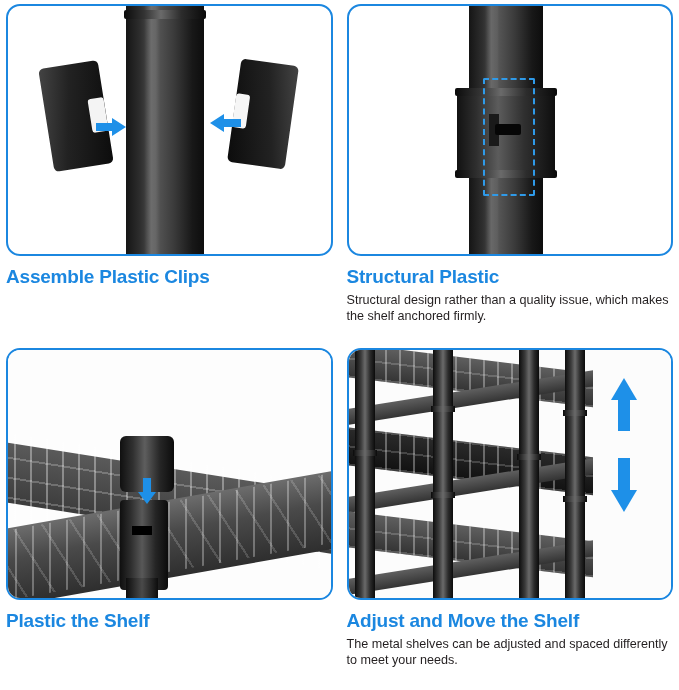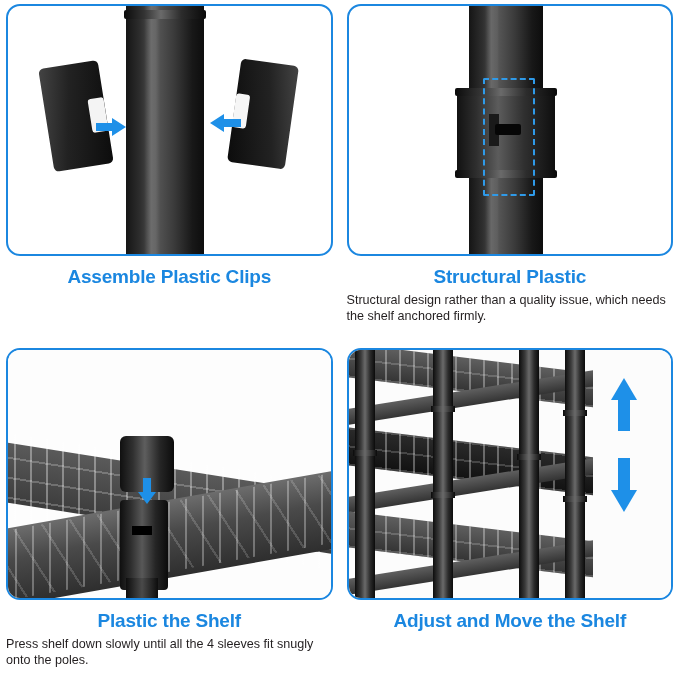--- a/index.html
+++ b/index.html
@@ -40,21 +40,20 @@
   .caption {
     padding-top: 10px;
   }
   .cap-title {
     color: #1b87e0;
     font-size: 19px;
     font-weight: bold;
     letter-spacing: -0.2px;
     line-height: 1.15;
     margin: 0 0 4px 0;
-    text-align: center;
   }
   .cap-body {
     color: #231f20;
     font-size: 12.6px;
     line-height: 1.32;
     margin: 0;
   }
 
   
   .pole {
@@ -278,41 +277,40 @@
       </div>
       <div class="p2-sleeve"></div>
       <div class="ring p2-ring-a"></div>
       <div class="ring p2-ring-b"></div>
       <div class="p2-flange"></div>
       <div class="p2-slot"></div>
       <div class="dashbox p2-dash"></div>
     </div>
     <div class="caption">
       <p class="cap-title">Structural Plastic</p>
-      <p class="cap-body">Structural design rather than a quality issue, which needs the shelf anchored firmly.</p>
+      <p class="cap-body">Structural design rather than a quality issue, which makes the shelf anchored firmly.</p>
     </div>
   </div>
 
   <div class="cell">
     <div class="photo">
       <div class="p3-bg"></div>
       <div class="p3-shelf2"></div>
       <div class="p3-mesh"></div>
       <div class="p3-shelf"></div>
       <div class="p3-mesh2"></div>
       <div class="p3-collar"></div>
       <div class="p3-sleeve"></div>
       <div class="p3-sleeve-slot"></div>
       <div class="p3-arrow-tail"></div>
       <div class="p3-arrow"></div>
       <div class="p3-leg"></div>
     </div>
     <div class="caption">
       <p class="cap-title">Plastic the Shelf</p>
-      <p class="cap-body">Press shelf down slowly until all the 4 sleeves fit snugly onto the poles.</p>
     </div>
   </div>
 
   <div class="cell">
     <div class="photo">
       <div class="p4-bg"></div>
 
       <div class="p4-shelf" style="left:-6px; top:8px; width:250px; height:34px; transform: skewY(7deg);"></div>
       <div class="p4-mesh" style="left:-6px; top:8px; width:250px; height:34px; transform: skewY(7deg);"></div>
       <div class="p4-shelf" style="left:-6px; top:40px; width:250px; height:16px; transform: skewY(-9deg);"></div>
@@ -339,16 +337,17 @@
 
       <div class="p4-uparrow">
         <div class="arrow-shape-up"></div>
       </div>
       <div class="p4-dnarrow">
         <div class="arrow-shape-dn"></div>
       </div>
     </div>
     <div class="caption">
       <p class="cap-title">Adjust and Move the Shelf</p>
+      <p class="cap-body">The metal shelves can be adjusted and spaced differently to meet your needs.</p>
     </div>
   </div>
 
 </div>
 
 </body></html>

